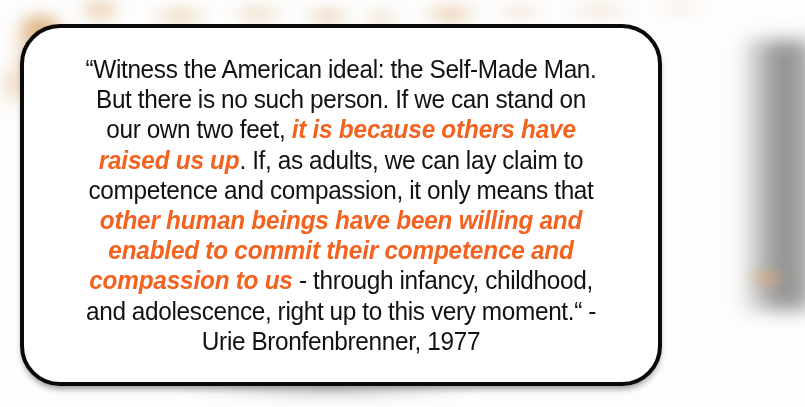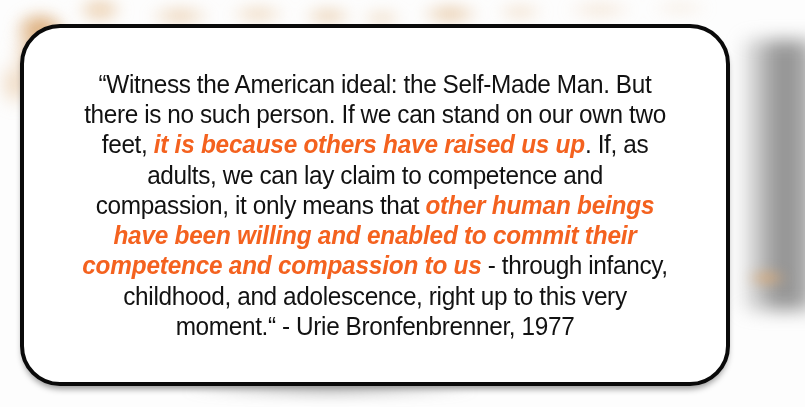--- a/index.html
+++ b/index.html
@@ -100,21 +100,21 @@
     height: 22px;
     background: radial-gradient(ellipse 210px 11px at 210px 6px, rgba(120,120,120,.38), rgba(120,120,120,0) 72%);
     filter: blur(5px);
   }
 
   
   .quote-card {
     position: absolute;
     left: 20px;
     top: 24px;
-    width: 710px;
+    width: 642px;
     height: 362px;
     box-sizing: border-box;
     background: #ffffff;
     border: 4px solid #0a0a0a;
     border-radius: 40px;
     box-shadow: 0 5px 6px -2px rgba(0,0,0,.40);
     display: flex;
     align-items: center;
     justify-content: center;
   }

